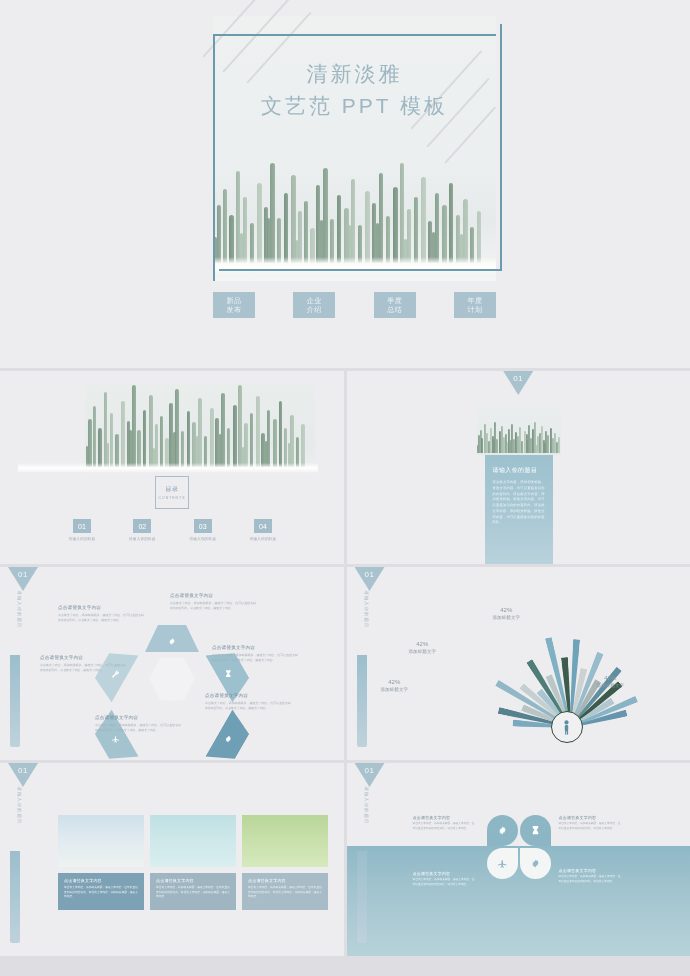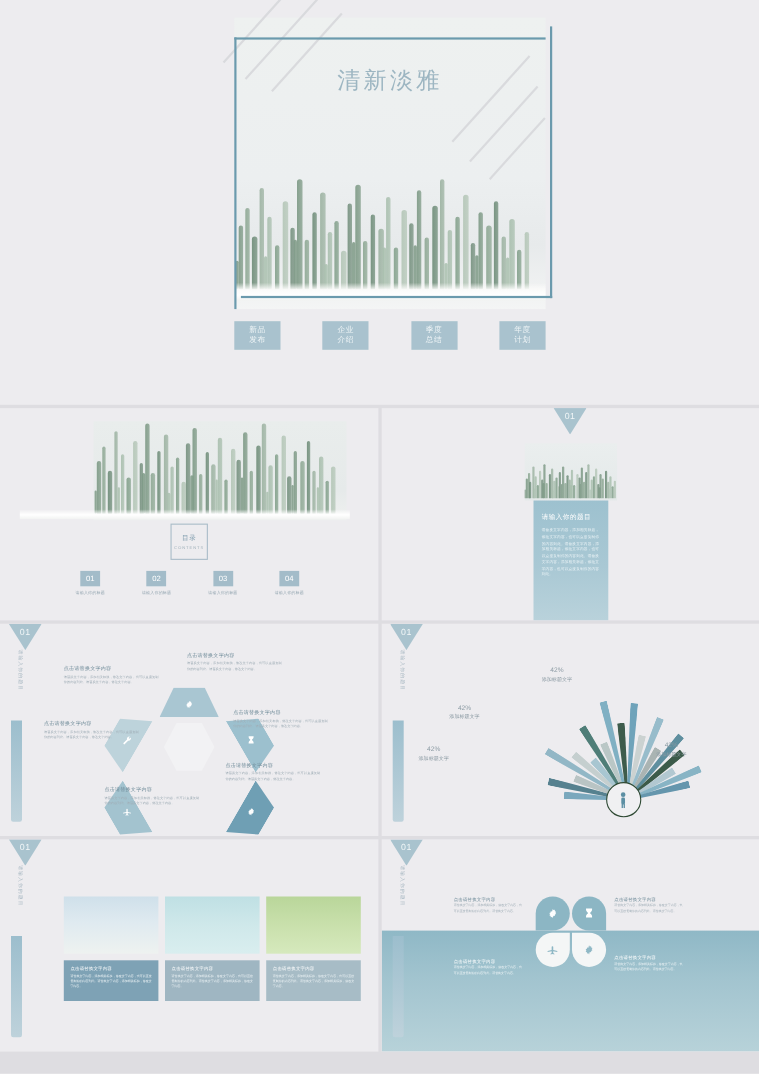--- a/index.html
+++ b/index.html
@@ -195,20 +195,21 @@
       <div class="diag" style="left:34px;top:66px;width:95px;transform:rotate(-48deg);"></div>
       <div class="diag" style="left:198px;top:112px;width:105px;transform:rotate(-48deg);"></div>
       <div class="diag" style="left:214px;top:130px;width:92px;transform:rotate(-48deg);"></div>
       <div class="diag" style="left:232px;top:146px;width:75px;transform:rotate(-48deg);"></div>
       <div class="frame-tl"></div>
       <div class="frame-br"></div>
     </div>
 
     <div class="s1-title">
       <div class="s1-t1">清新淡雅</div>
+      <div class="s1-t2">文艺范 PPT 模板</div>
     </div>
 
     <div class="s1-tabs" id="s1-tabs">
         <div class="s1-tab">
           <div>
             <span>新品</span>
             <span>发布</span>
           </div>
         </div>
         <div class="s1-tab">

